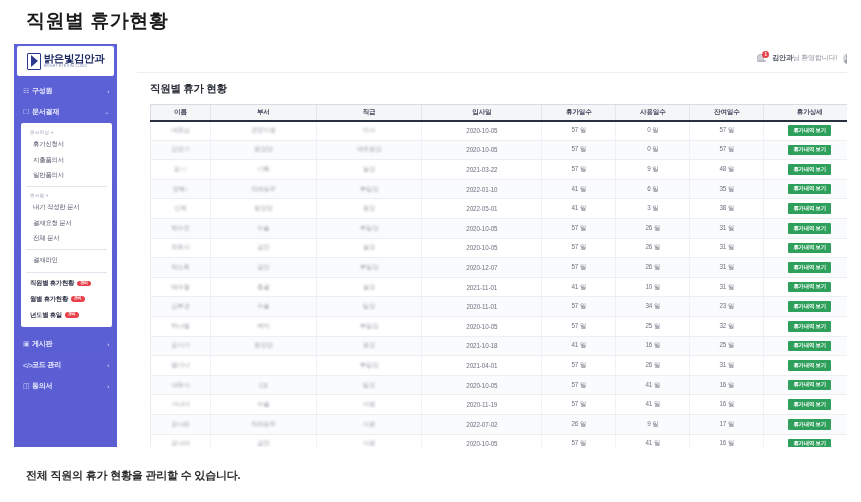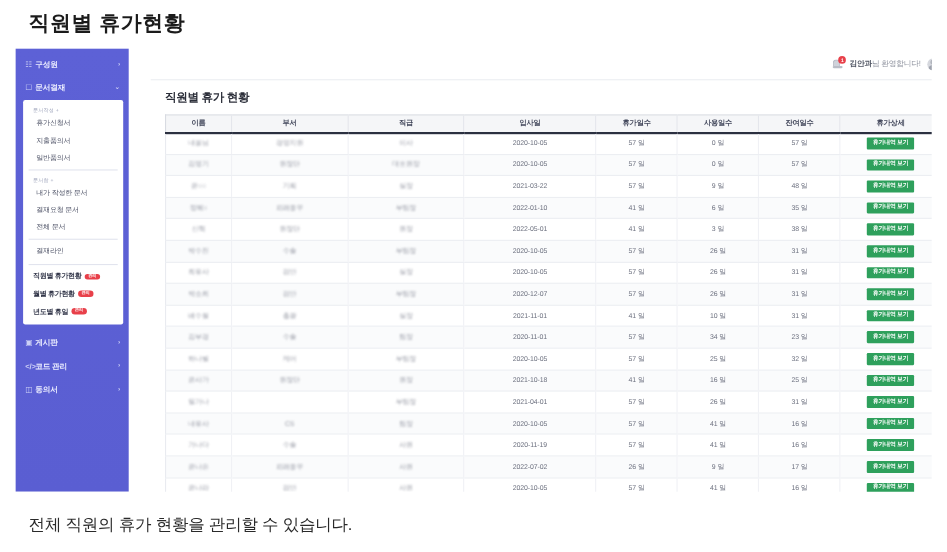--- a/index.html
+++ b/index.html
@@ -259,34 +259,42 @@
     letter-spacing: -0.2px;
     line-height: 1;
     white-space: nowrap;
   }
 
   
   .caption {
     position: absolute;
     left: 26px;
     top: 468px;
-    font-size: 15px;
+    font-size: 11px;
     color: #2a2a2a;
     letter-spacing: -0.2px;
+    font-weight: bold;
   }
 </style>
 </head>
 <body>
 
 <div class="page-title">직원별 휴가현황</div>
 
 <div class="app-shell">
 
   <div class="sidebar">
 
+    <div class="logo-box">
+      <div class="logo-mark"></div>
+      <div class="logo-text">
+        <div class="logo-name">밝은빛김안과</div>
+        <div class="logo-sub">BRIGHT EYE KIM CLINIC</div>
+      </div>
+    </div>
 
     <div class="nav-row" style="margin-top:4px;">
       <span class="n-ico">☷</span>
       <span class="n-label">구성원</span>
       <span class="n-arrow">›</span>
     </div>
 
     <div class="nav-row">
       <span class="n-ico">☐</span>
       <span class="n-label">문서결재</span>

